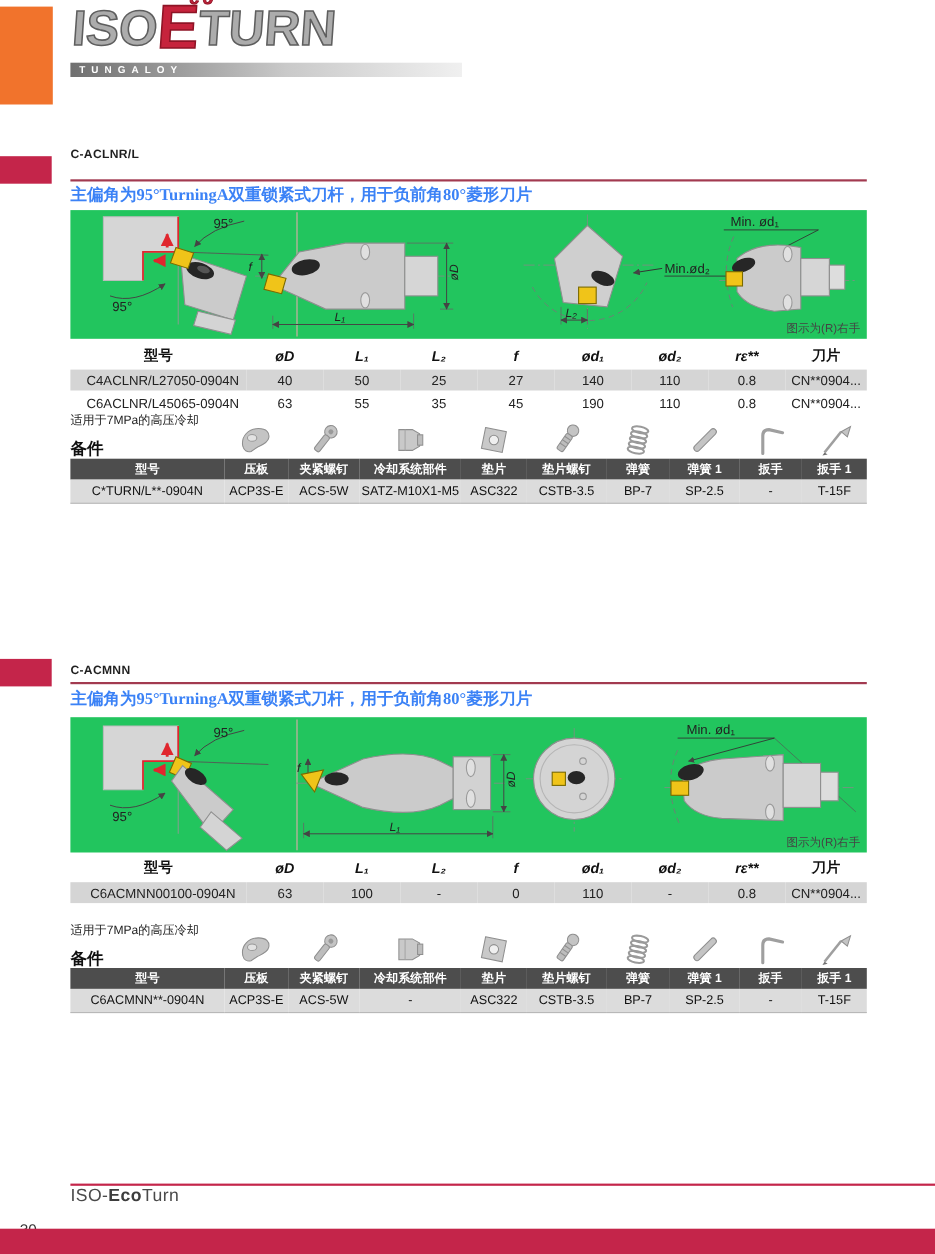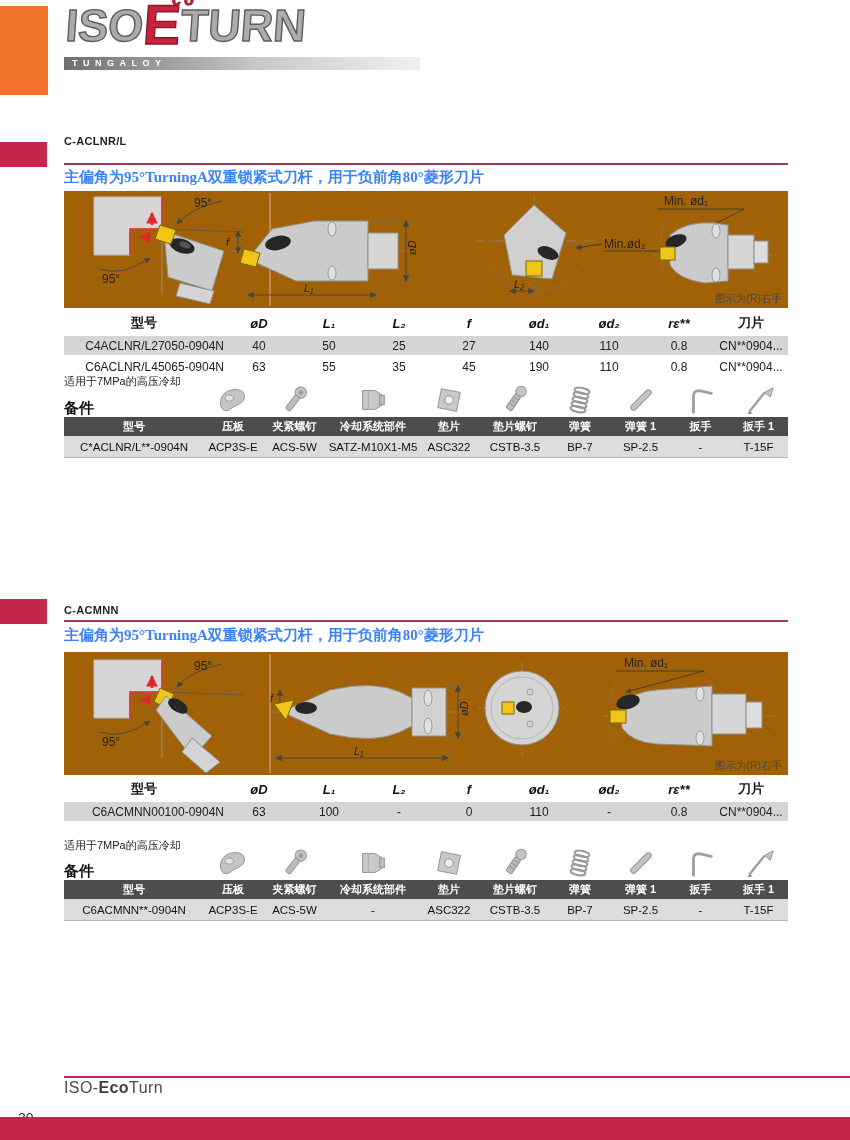--- a/index.html
+++ b/index.html
@@ -17,28 +17,28 @@
   .tungaloy-bar{position:absolute;left:64px;top:57px;width:356px;height:13px;
                 background:linear-gradient(90deg,#6F6F6F 0%,#C9C9C9 55%,#F0F0F0 100%);
                 color:#fff;font-size:9px;font-weight:bold;letter-spacing:5.5px;line-height:13px;
                 padding-left:8px;box-sizing:border-box;}
 
   
   .section-tab{position:absolute;left:0;width:47px;height:25px;background:#C4254A;}
   .sec-title{position:absolute;left:64px;font-size:11px;font-weight:bold;color:#1f1f1f;letter-spacing:.3px;}
   .sec-rule{position:absolute;left:64px;width:724px;height:2px;background:#A23A50;}
   .sec-sub{position:absolute;left:64px;font-size:15px;font-weight:bold;color:#3b82f6;font-family:Liberation Serif, serif;}
-  .panel{position:absolute;left:64px;width:724px;background:#a16207;}
+  .panel{position:absolute;left:64px;width:724px;background:#22c55e;}
   .panel svg{display:block;width:100%;height:100%;}
 
   
   .main-table{position:absolute;left:64px;width:724px;border-collapse:separate;border-spacing:0 2px;table-layout:fixed;}
   .main-table th{font-size:13px;font-weight:bold;color:#111;text-align:center;padding:2px 0;height:18px;}
   .main-table td{font-size:12px;color:#222;text-align:center;padding:1px 0;height:17px;}
-  .main-table td.c-model{text-align:right;padding-left:8px;}
+  .main-table td.c-model{text-align:center;padding-left:8px;}
   .main-table tr.gray td{background:#D5D5D5;}
   .it{font-style:italic;}
   .note{position:absolute;left:64px;font-size:11px;color:#222;}
 
   
   .spare-icons{position:absolute;left:64px;width:724px;height:36px;display:flex;align-items:flex-end;}
   .spare-icons .cell{display:flex;justify-content:center;align-items:flex-end;box-sizing:border-box;}
   .ic{width:34px;height:34px;display:block;}
   .beijian{position:absolute;left:64px;font-size:15px;font-weight:bold;color:#111;}
   .spare-table{position:absolute;left:64px;width:724px;border-collapse:collapse;table-layout:fixed;}
@@ -328,21 +328,21 @@
         <th>垫片</th>
         <th>垫片螺钉</th>
         <th>弹簧</th>
         <th>弹簧 1</th>
         <th>扳手</th>
         <th>扳手 1</th>
       </tr>
     </thead>
     <tbody>
       <tr>
-        <td>C*ACLNR/L**-0904N</td>
+        <td>C*TURN/L**-0904N</td>
         <td>ACP3S-E</td>
         <td>ACS-5W</td>
         <td>SATZ-M10X1-M5</td>
         <td>ASC322</td>
         <td>CSTB-3.5</td>
         <td>BP-7</td>
         <td>SP-2.5</td>
         <td>-</td>
         <td>T-15F</td>
       </tr>

